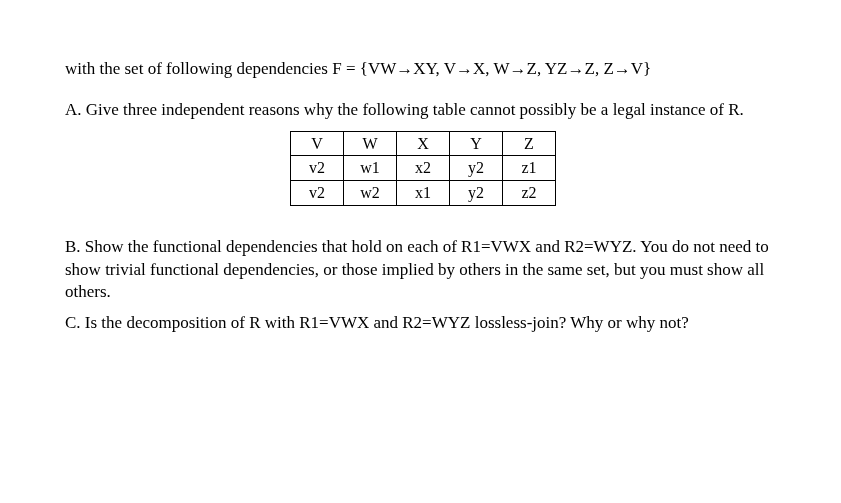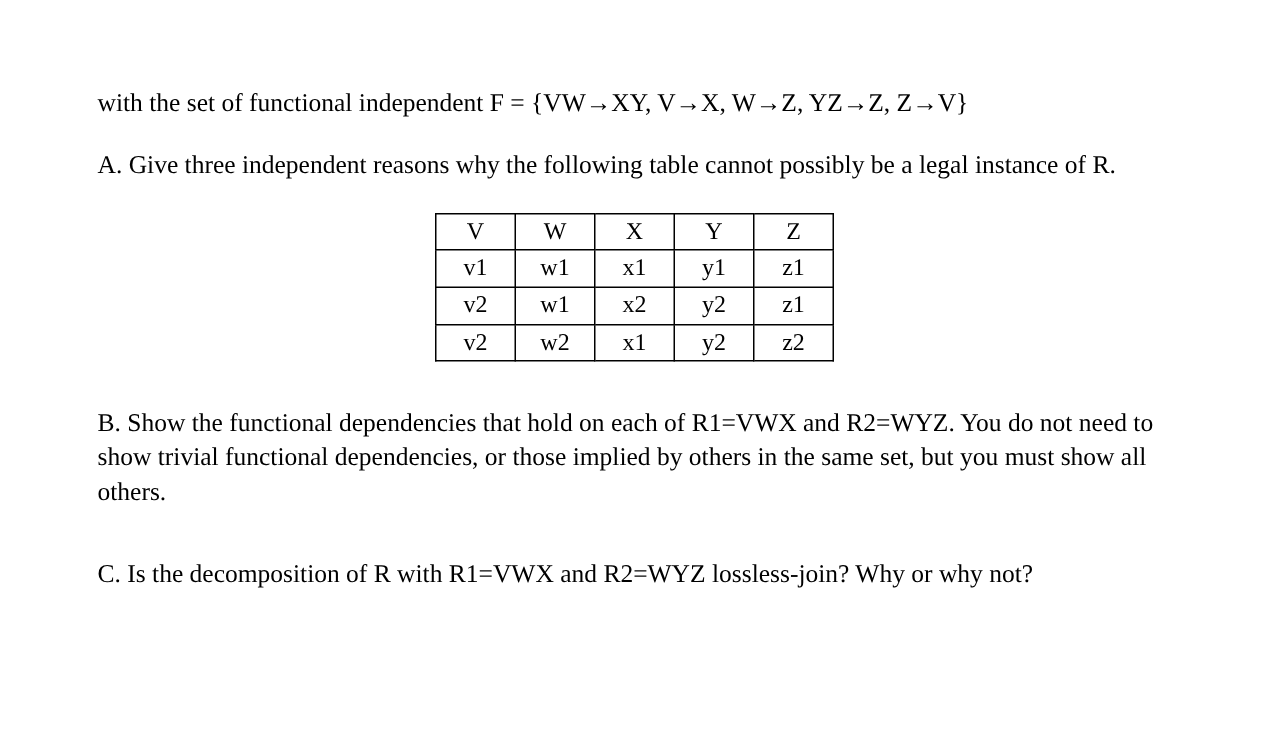--- a/index.html
+++ b/index.html
@@ -11,70 +11,63 @@
       padding: 35px 60px 35px 65px;
       width: 841px;
       height: 503px;
       box-sizing: border-box;
       line-height: 1.35;
     }
     .para {
       margin-bottom: 18px;
     }
     .part-a {
-      margin-bottom: 20px;
+      margin-bottom: 9px;
     }
     table {
       border-collapse: collapse;
       margin: 0 auto 30px auto;
     }
     td, th {
       border: 1px solid #000;
       padding: 1px 10px;
       text-align: center;
       font-weight: normal;
       font-size: 16px;
       min-width: 32px;
     }
     th {
       font-weight: normal;
     }
     .part-b {
-      margin-bottom: 32px;
+      margin-bottom: 8px;
     }
     .underline {
     }
   </style>
 </head>
 <body>
 
 <div class="para">
   <br>
-  <span>with the set of functional independent F = {VW→XY, V→X, W→Z, YZ→Z, Z→V}</span>
+  <span>with the set of following dependencies F = {VW→XY, V→X, W→Z, YZ→Z, Z→V}</span>
 </div>
 
 <div class="part-a">
   <span>A.   Give three independent reasons why the following table cannot possibly be a legal instance of R.</span>
 </div>
 
 <table>
   <tbody>
       <tr>
     <th>V</th>
     <th>W</th>
     <th>X</th>
     <th>Y</th>
     <th>Z</th>
-  </tr>
-  <tr>
-    <td>v1</td>
-    <td>w1</td>
-    <td>x1</td>
-    <td>y1</td>
-    <td>z1</td>
   </tr>
   <tr>
     <td>v2</td>
     <td>w1</td>
     <td>x2</td>
     <td>y2</td>
     <td>z1</td>
   </tr>
   <tr>
     <td>v2</td>

